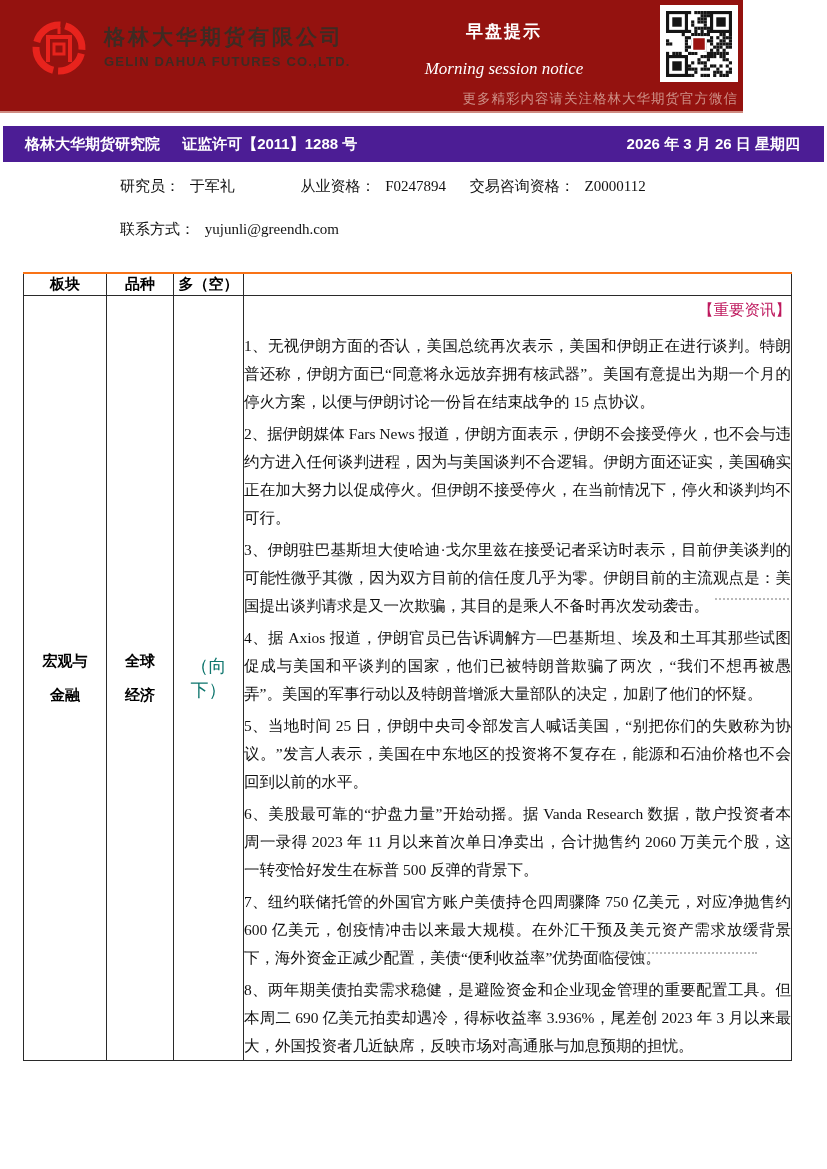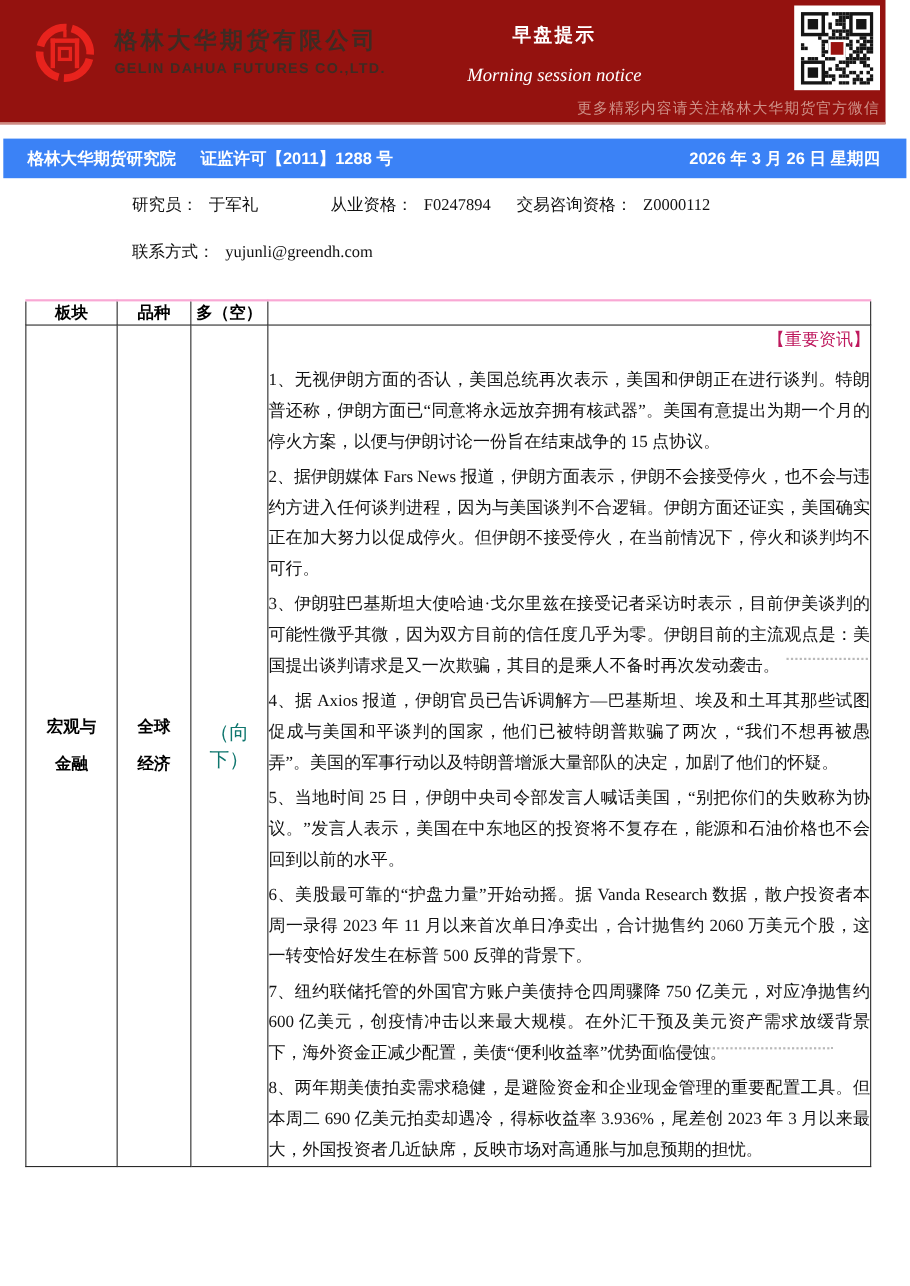--- a/index.html
+++ b/index.html
@@ -1,53 +1,53 @@
 <!DOCTYPE html>
 <html><head>
 <meta charset="utf-8">
 <style>
   html,body{margin:0;padding:0;}
   body{
     width:827px;height:1169px;position:relative;background:#ffffff;
     font-family:"Liberation Serif",serif;color:#1c1c1c;overflow:hidden;
   }
   
-  .banner{position:absolute;left:0;top:0;width:805px;height:111px;
+  .banner{position:absolute;left:0;top:0;width:743px;height:111px;
     background:#94120F;border-bottom:2px solid #CF8B81;}
   .logo{position:absolute;left:27px;top:16px;width:64px;height:64px;}
   .company{position:absolute;left:104px;top:23px;}
   .company-cn{font-family:"Liberation Sans",sans-serif;font-weight:bold;
     font-size:21px;letter-spacing:3px;color:#3E2B23;}
   .company-en{font-family:"Liberation Sans",sans-serif;font-weight:bold;
     font-size:13px;letter-spacing:1.2px;color:#3E2B23;margin-top:3px;}
   .title-block{position:absolute;left:404px;top:20px;width:200px;text-align:center;}
   .title-cn{font-family:"Liberation Sans",sans-serif;font-weight:bold;
     font-size:17px;letter-spacing:2px;color:#ffffff;}
   .title-en{font-family:"Liberation Serif",serif;font-size:17px;color:#ffffff;margin-top:16px;font-style:italic;}
   .qr-box{position:absolute;right:5px;top:5px;width:78px;height:77px;background:#ffffff;
     display:flex;align-items:center;justify-content:center;}
   .wechat-note{position:absolute;right:5px;top:90px;font-size:13.5px;
     letter-spacing:1px;color:#CE9087;font-family:"Liberation Sans",sans-serif;}
   
   .info-bar{position:absolute;left:3px;top:126px;width:821px;height:36px;
-    background:#3b82f6;color:#ffffff;font-family:"Liberation Sans",sans-serif;
+    background:#4c1d95;color:#ffffff;font-family:"Liberation Sans",sans-serif;
     font-weight:bold;font-size:15px;display:flex;align-items:center;
     justify-content:space-between;padding:0 24px 0 22px;box-sizing:border-box;}
   .info-left span{margin-right:18px;}
   .info-left span:last-child{margin-right:0;}
   
   .researcher-block{position:absolute;left:120px;top:177px;font-size:15px;color:#111;}
   .researcher-row{margin-bottom:24px;white-space:nowrap;}
   .researcher-row .lbl{margin-right:6px;}
   .gap-a{margin-right:22px;}
   .gap-b{margin-right:62px;}
   .gap-c{margin-right:20px;}
   
   table.main{position:absolute;left:23px;top:272px;width:768px;border-collapse:collapse;
-    table-layout:fixed;border-top:2px solid #f9a8d4;}
+    table-layout:fixed;border-top:2px solid #f97316;}
   table.main th,table.main td{border:1px solid #2a2a2a;padding:0;}
   table.main th{height:21px;font-family:"Liberation Sans",sans-serif;
     font-weight:bold;font-size:15px;color:#000;text-align:center;}
   td.cell-center{text-align:center;vertical-align:middle;
     font-family:Liberation Serif, serif;font-weight:bold;font-size:15px;color:#000;}
   td.cell-center .stack-line{line-height:34px;}
   td.cell-direction{text-align:center;vertical-align:middle;
     font-family:"Liberation Sans",sans-serif;font-weight:normal;font-size:18px;color:#0f766e;}
   tr.body-row{height:751px;}
   td.cell-content{vertical-align:top;padding:3px 12px 6px 10px;}

